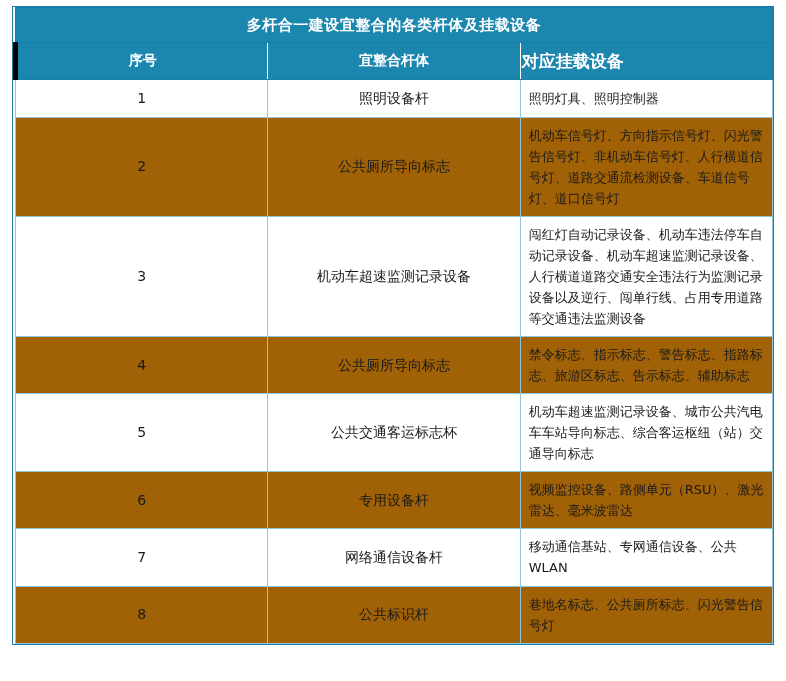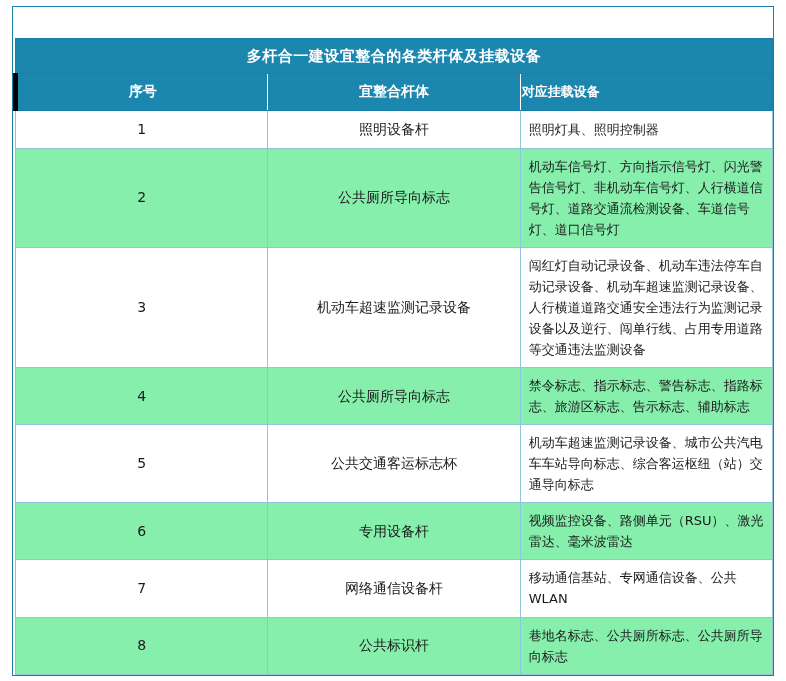--- a/index.html
+++ b/index.html
@@ -16,55 +16,54 @@
   .table-wrap {
     width: 762px;
     margin: 6px auto 0 auto;
     border: 1px solid #1a7fa8;
     box-sizing: border-box;
   }
   table {
     border-collapse: collapse;
     width: 100%;
     table-layout: fixed;
-    margin-top: 31px;
   }
   .title-row td {
     background: #1b87ae;
     color: #ffffff;
     text-align: center;
     font-size: 15px;
     font-weight: bold;
     height: 32px;
     letter-spacing: 0.5px;
     border: 1px solid #1a7fa8;
   }
   .head-row td {
     background: #1b87ae;
     color: #ffffff;
     text-align: center;
-    font-size: 13px;
+    font-size: 17px;
     font-weight: bold;
     height: 34px;
     border: 1px solid #ffffff;
     border-bottom: 1px solid #1a7fa8;
   }
   .head-row td:first-child { border-left: 5px solid #000000; }
   .head-row td:last-child { border-right: 1px solid #1a7fa8; }
 
   tbody td {
     border: 1px solid #8fc6dc;
     font-size: 13px;
     color: #1a1a1a;
     padding: 7px 8px;
     line-height: 1.62;
     vertical-align: middle;
   }
   tbody tr.alt td {
-    background: #86efac;
+    background: #a16207;
   }
   tbody tr.plain td {
     background: #ffffff;
   }
   td.c-num {
     width: 72px;
     text-align: center;
     font-size: 14px;
   }
   td.c-pole {
@@ -123,18 +122,18 @@
         <td class="c-dev">视频监控设备、路侧单元（RSU）、激光雷达、毫米波雷达</td>
       </tr>
       <tr class="plain">
         <td class="c-num">7</td>
         <td class="c-pole">网络通信设备杆</td>
         <td class="c-dev">移动通信基站、专网通信设备、公共 WLAN</td>
       </tr>
       <tr class="alt">
         <td class="c-num">8</td>
         <td class="c-pole">公共标识杆</td>
-        <td class="c-dev">巷地名标志、公共厕所标志、公共厕所导向标志</td>
+        <td class="c-dev">巷地名标志、公共厕所标志、闪光警告信号灯</td>
       </tr>
 
     </tbody>
   </table>
 </div>
 
 </body></html>

